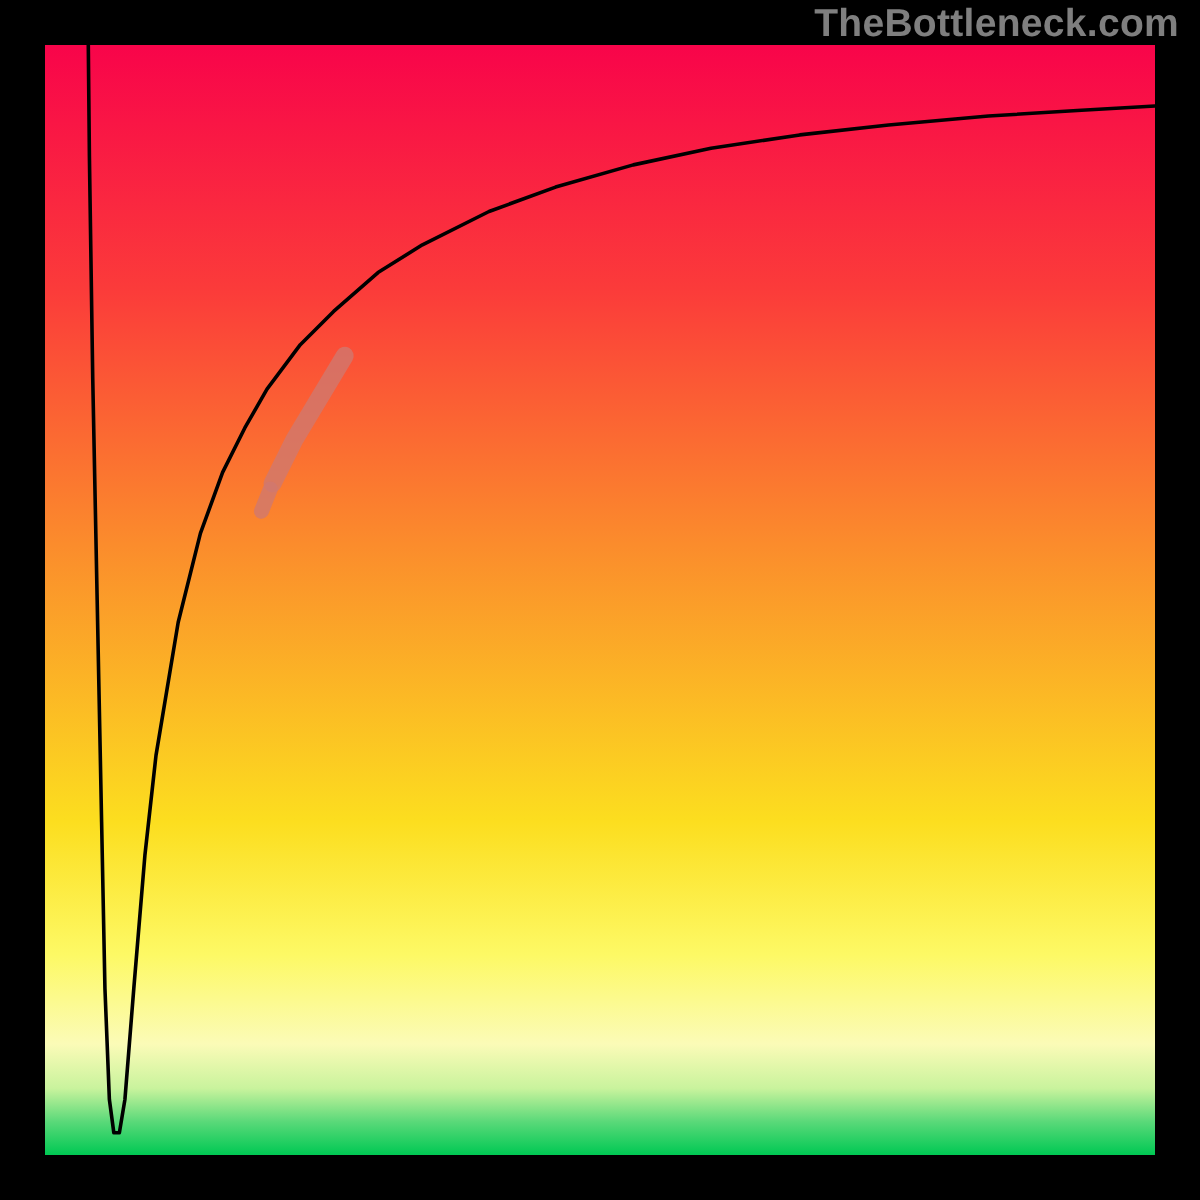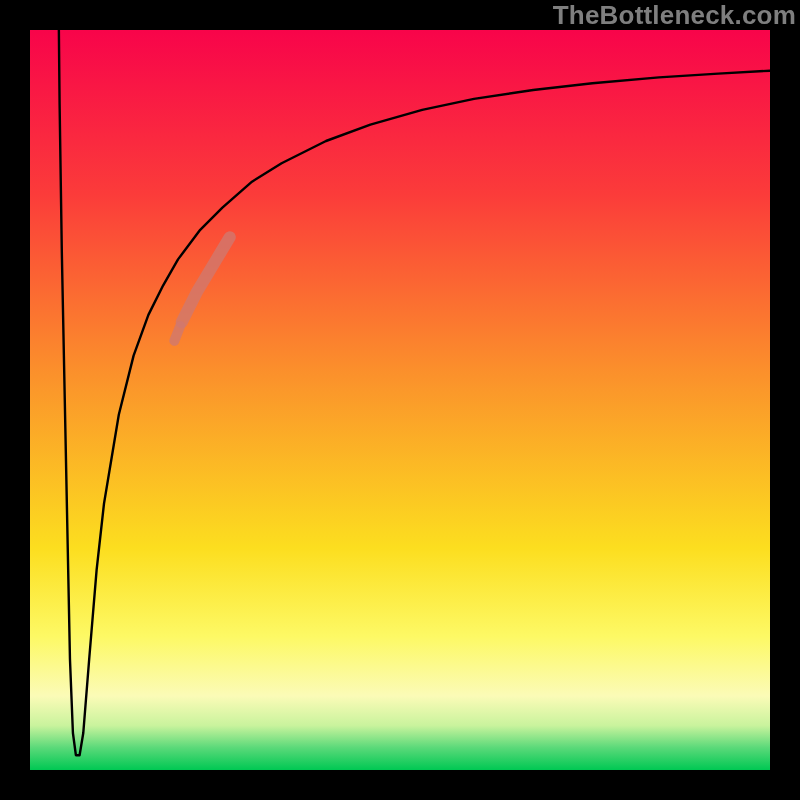--- a/index.html
+++ b/index.html
@@ -12,21 +12,21 @@
     font-family: Arial, Helvetica, sans-serif;
   }
   .chart-wrapper {
     position: relative;
     width: 800px;
     height: 800px;
   }
   .watermark {
     position: absolute;
     top: 0;
-    right: 4px;
+    right: 14px;
     font-size: 26px;
     font-weight: 600;
     color: #7f7f7f;
     letter-spacing: 0.2px;
     user-select: none;
     z-index: 5;
   }
   svg.chart {
     position: absolute;
     left: 0;

